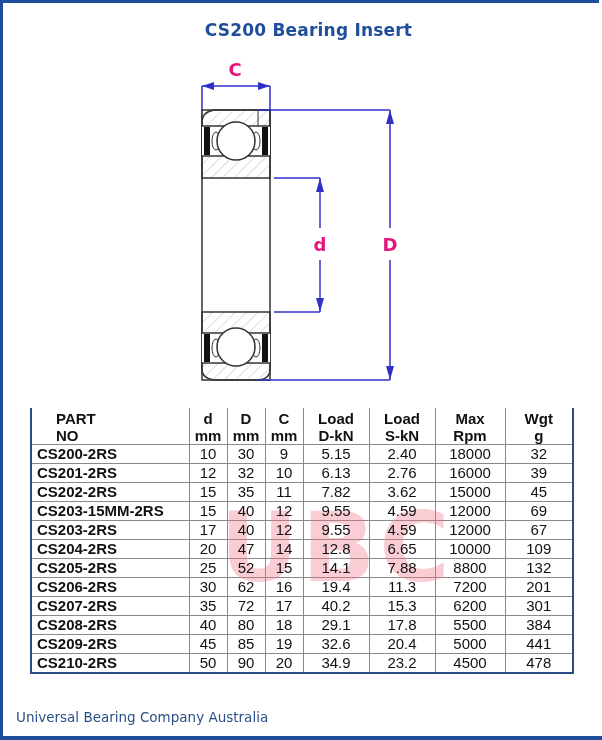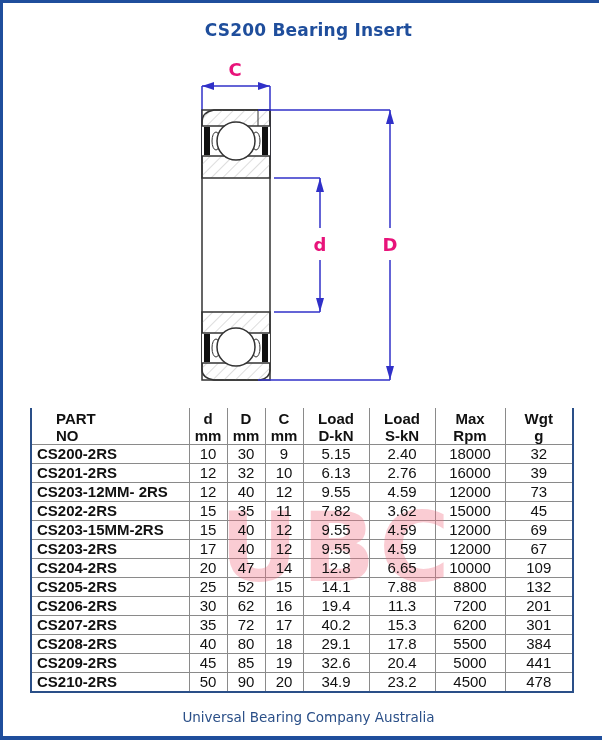--- a/index.html
+++ b/index.html
@@ -30,22 +30,22 @@
   th { font-weight: bold; text-align: center; line-height: 17px; padding-top: 2px; vertical-align: bottom; }
   th.part { text-align: left; padding-left: 24px; }
   td { text-align: center; }
   td.part { text-align: left; font-weight: bold; padding-left: 5px; margin-top: 21px; }
   .watermark {
     position: absolute; left: 190px; top: 92px; z-index: 1;
     font-family: "DejaVu Sans", sans-serif; font-weight: bold; font-size: 96px;
     color: rgba(240,110,130,0.35); letter-spacing: 4px; line-height: 96px;
   }
   .footer {
-    position: absolute; left: 0; right: 0; top: 709px; text-align: center;
-    font-family: "DejaVu Sans", sans-serif; font-size: 13.5px; color: #2a4f88; padding-left: 15px;
+    position: absolute; left: 16px; right: 0; top: 709px; 
+    font-family: "DejaVu Sans", sans-serif; font-size: 13.5px; color: #2a4f88;
   }
   .bottom-bar { position: absolute; left: 0; right: 0; bottom: 0; height: 4px; background: #1f4e9c; }
 </style>
 </head>
 <body>
 
 <div class="frame"></div>
 
 <div class="title">CS200 Bearing Insert</div>
 
@@ -169,30 +169,20 @@
           <td class="part">CS201-2RS</td>
           <td>12</td>
           <td>32</td>
           <td>10</td>
           <td>6.13</td>
           <td>2.76</td>
           <td>16000</td>
           <td>39</td>
         </tr>
         <tr>
-          <td class="part">CS203-12MM- 2RS</td>
-          <td>12</td>
-          <td>40</td>
-          <td>12</td>
-          <td>9.55</td>
-          <td>4.59</td>
-          <td>12000</td>
-          <td>73</td>
-        </tr>
-        <tr>
           <td class="part">CS202-2RS</td>
           <td>15</td>
           <td>35</td>
           <td>11</td>
           <td>7.82</td>
           <td>3.62</td>
           <td>15000</td>
           <td>45</td>
         </tr>
         <tr>

